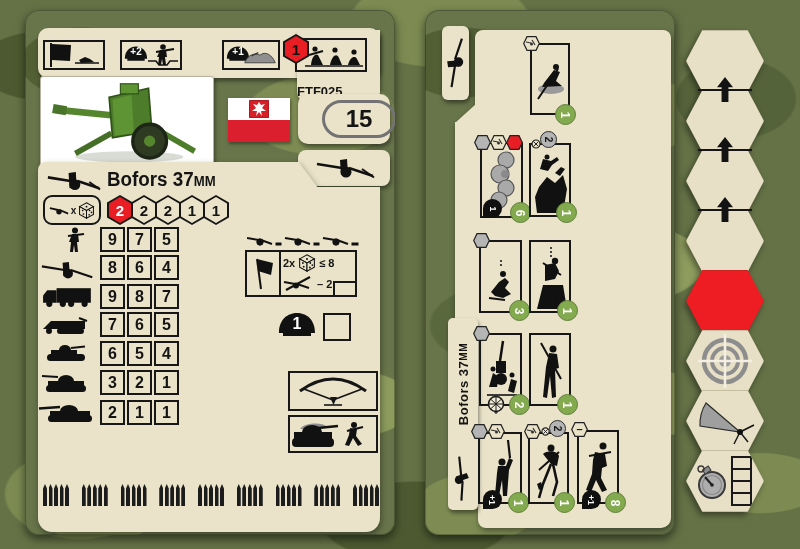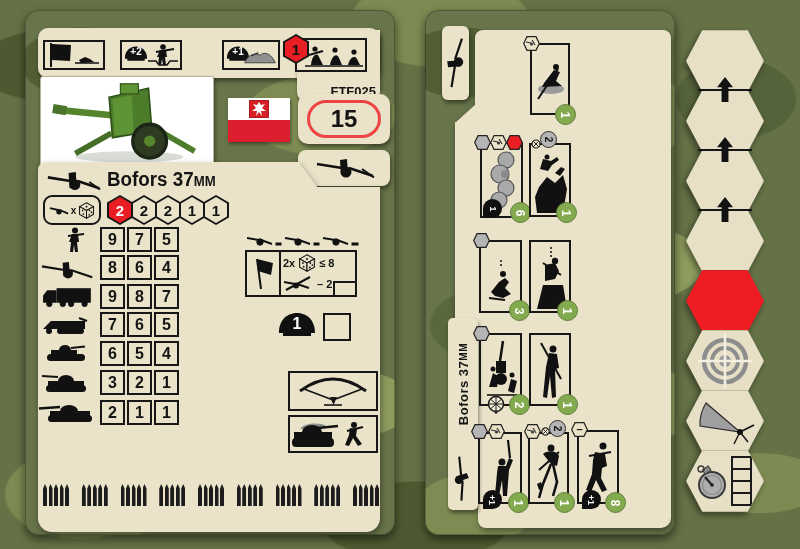--- a/index.html
+++ b/index.html
@@ -67,21 +67,21 @@
 </style>
 </head>
 <body>
 
 <div id="stage">
 
   <div class="card" style="left:25px;top:10px;width:370px;height:525px;">
 
     <div class="tan shadowed" style="left:13px;top:18px;width:342px;height:50px;border-radius:10px;"></div>
     <div class="tan shadowed" style="left:272px;top:20px;width:83px;height:72px;border-radius:0 0 10px 10px;">
-      <div class="bold" style="position:absolute;bottom:3px;left:0;right:4px;text-align:right;font-size:13px;margin-left:18px;">FTF025</div>
+      <div class="bold" style="position:absolute;bottom:3px;left:0;right:4px;text-align:left;font-size:13px;">FTF025</div>
     </div>
 
     <div class="b2" style="left:18px;top:30px;width:62px;height:30px;">
       <svg width="58" height="26" viewBox="0 0 58 26">
         <line x1="6" y1="1" x2="6" y2="25" stroke="#111" stroke-width="2"></line>
         <path d="M7 2 L26 3 L25 19 L7 18 Z" fill="#111"></path>
         <path d="M34 18 l6 -3 5 2 4 3 -13 1 z" fill="#111"></path>
         <line x1="30" y1="21" x2="54" y2="21" stroke="#111" stroke-width="1.5"></line>
       </svg>
     </div>
@@ -146,21 +146,21 @@
     <div style="position:absolute;left:203px;top:88px;width:62px;height:44px;box-shadow:1px 2px 3px rgba(0,0,0,.4);">
       <div style="position:absolute;left:0;top:0;width:62px;height:22px;background:#fff;"></div>
       <div style="position:absolute;left:0;top:22px;width:62px;height:22px;background:#dc1f2e;"></div>
       <svg style="position:absolute;left:21px;top:2px;" width="20" height="18" viewBox="0 0 20 18">
         <rect width="20" height="18" rx="2" fill="#d61f26" stroke="#8a1218" stroke-width="1"></rect>
         <path d="M10 2 L12 5 L16 4 L13 8 L17 11 L12 11 L13 16 L10 12 L7 16 L8 11 L3 11 L7 8 L4 4 L8 5 Z" fill="#fff"></path>
       </svg>
     </div>
 
     <div class="tan shadowed" style="left:273px;top:84px;width:92px;height:50px;border-radius:10px;">
-      <div style="position:absolute;left:9px;top:6px;width:74px;height:38px;border:3px solid #ef4444;border-radius:19px;box-sizing:border-box;display:flex;align-items:center;justify-content:center;">
+      <div style="position:absolute;left:24px;top:6px;width:74px;height:38px;border:3px solid #737373;border-radius:19px;box-sizing:border-box;display:flex;align-items:center;justify-content:center;">
         <span class="bold" style="font-size:24px;">15</span>
       </div>
     </div>
 
     <div class="tan shadowed" style="left:273px;top:140px;width:92px;height:36px;border-radius:8px;">
       <svg style="position:absolute;left:18px;top:7px;" width="60" height="22" viewBox="0 0 60 22">
         <line x1="1" y1="7" x2="26" y2="11" stroke="#111" stroke-width="2.5"></line>
         <polygon points="24,3 31,2 32,17 25,18" fill="#111"></polygon>
         <circle cx="30" cy="15" r="5.5" fill="#111"></circle>
         <line x1="33" y1="11" x2="57" y2="19" stroke="#111" stroke-width="2.5"></line>

